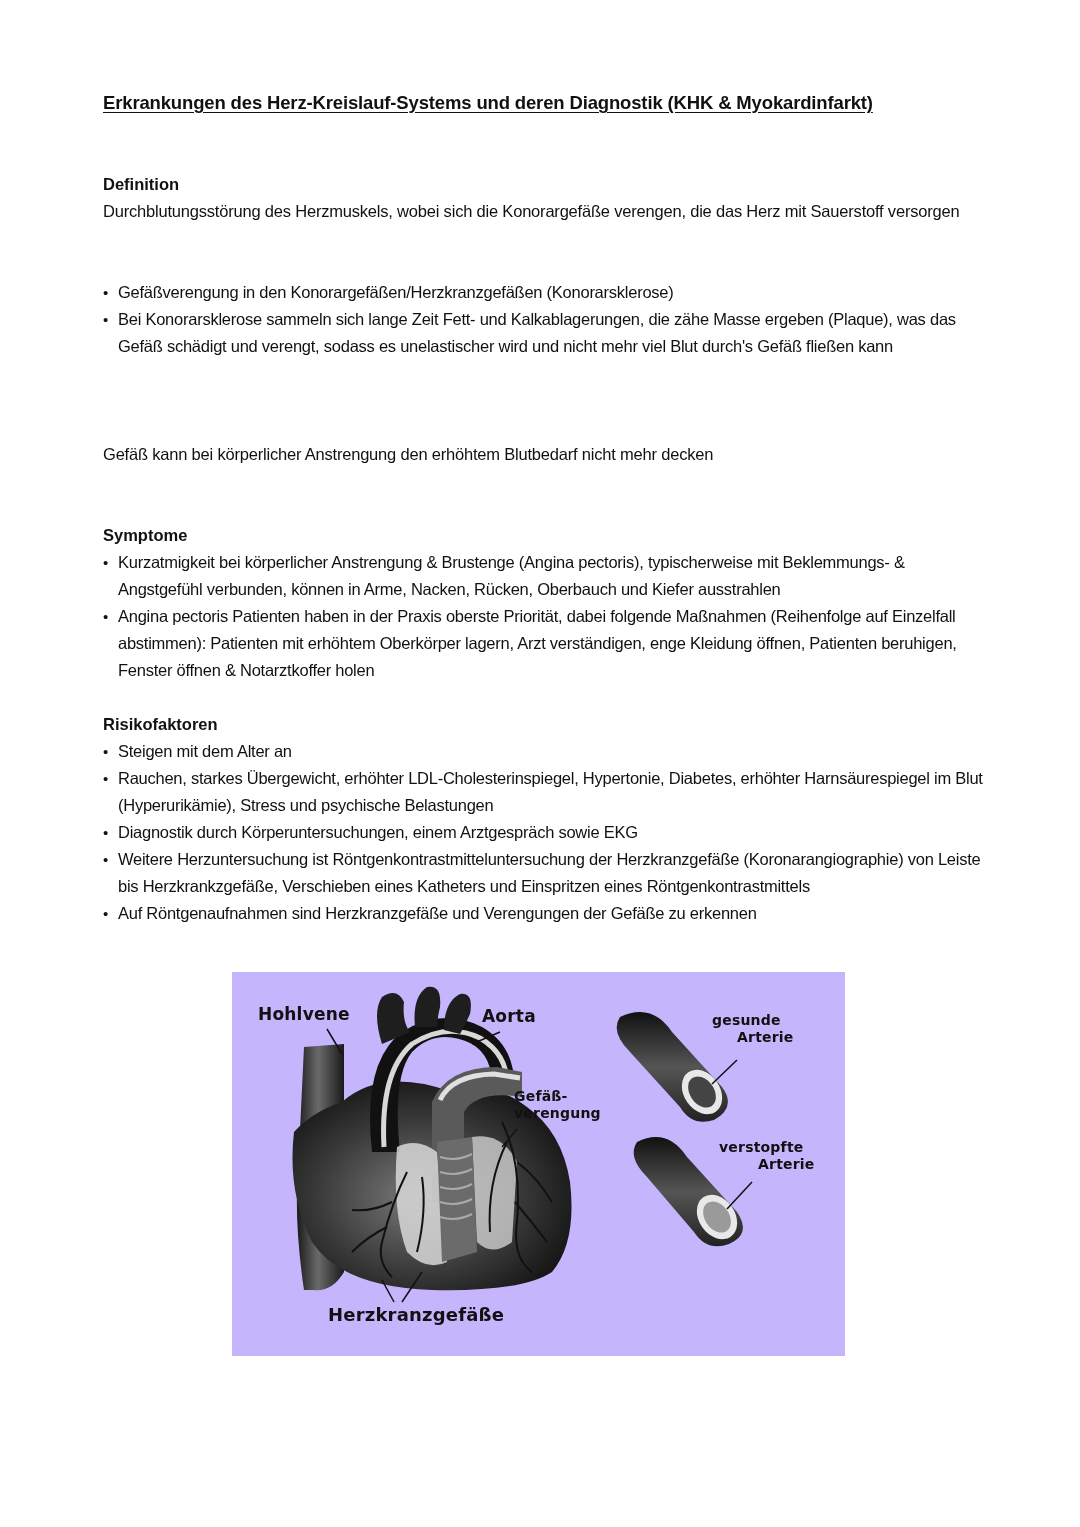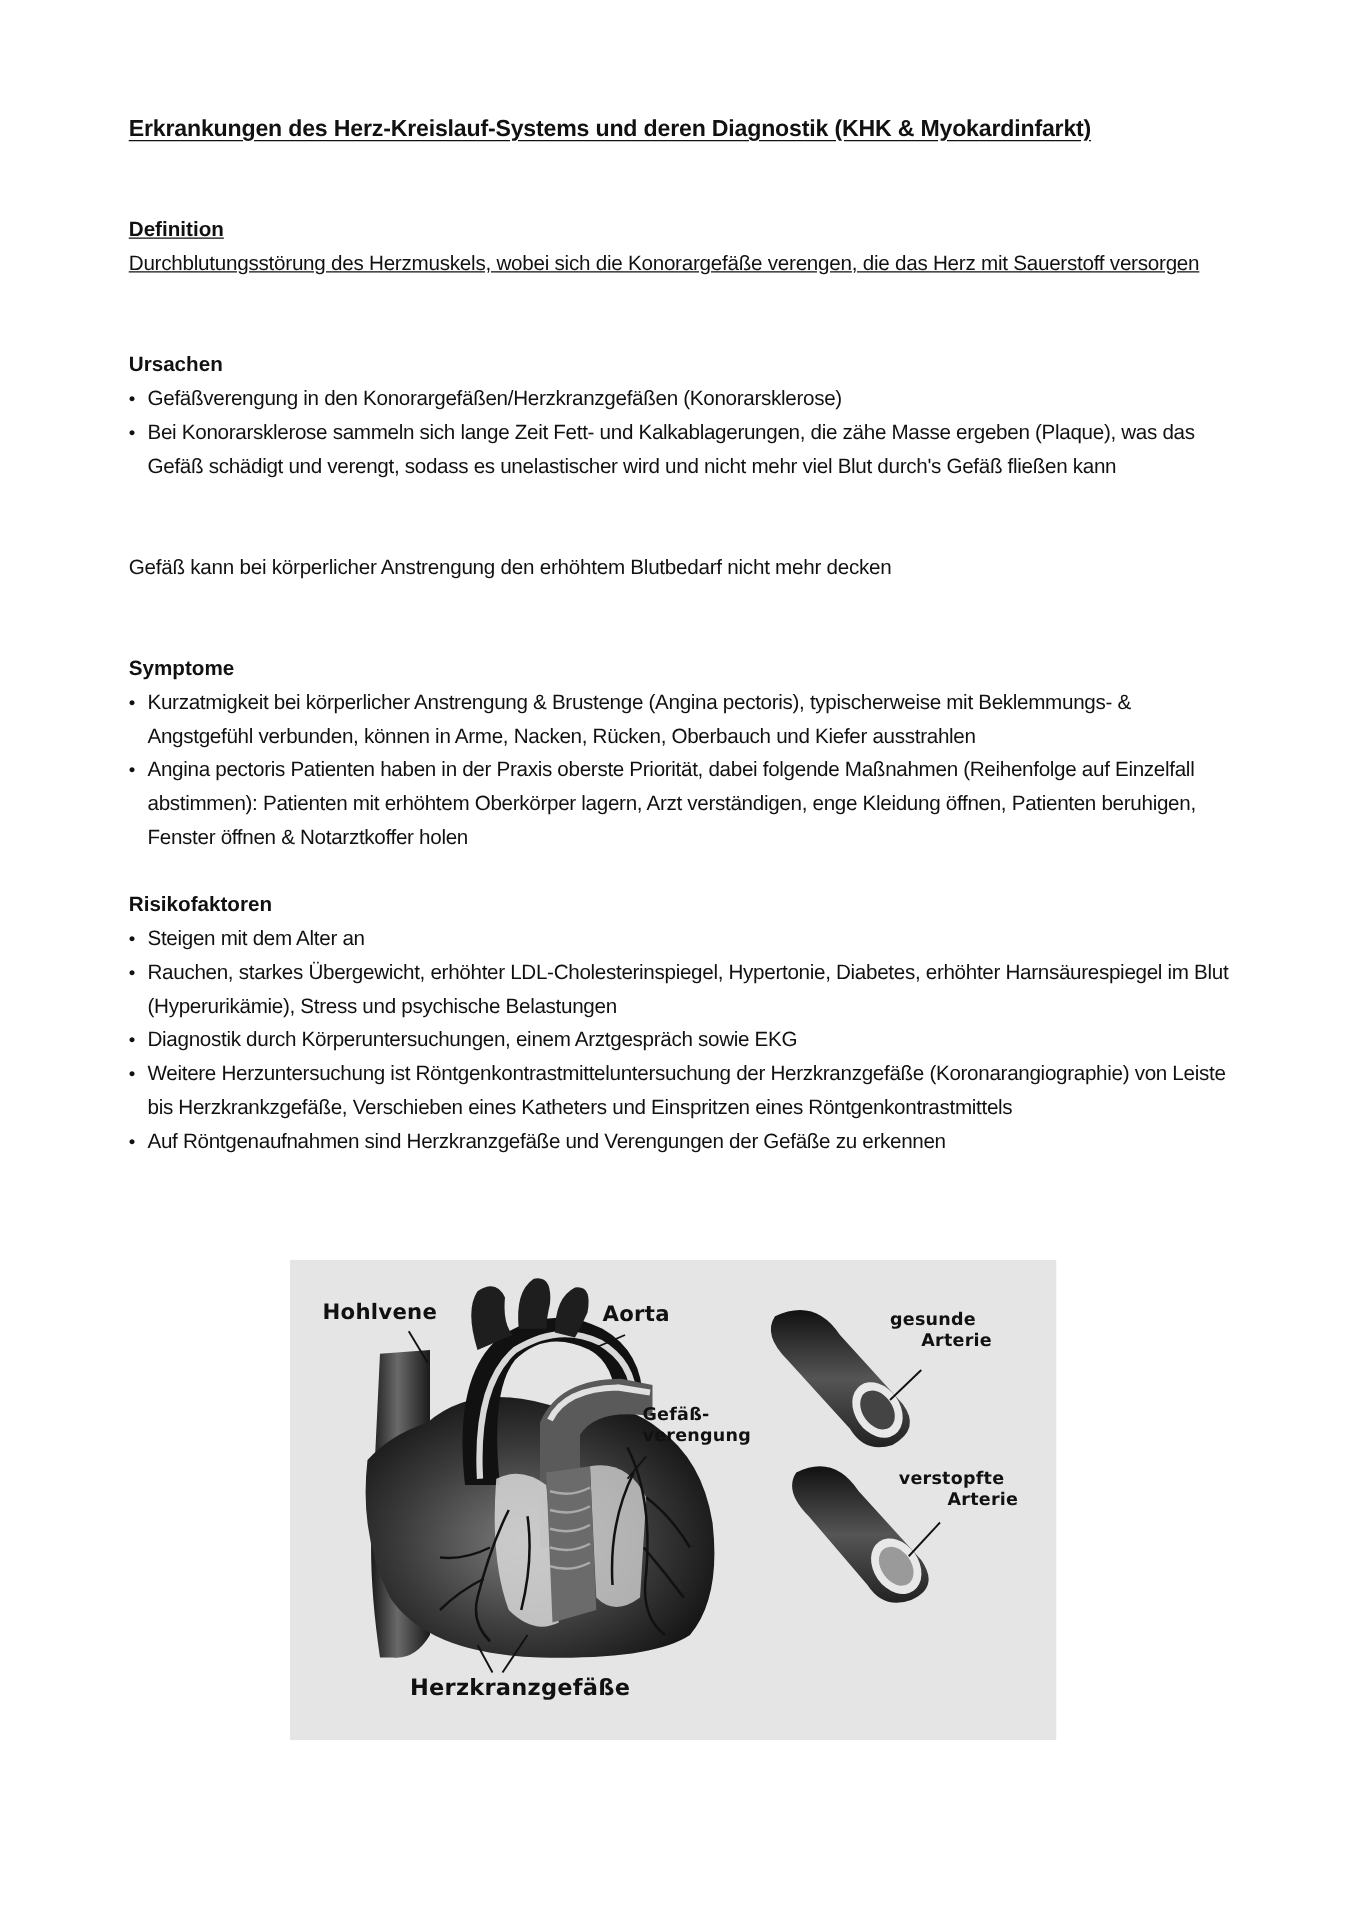--- a/index.html
+++ b/index.html
@@ -66,34 +66,34 @@
       line-height: 27px;
       letter-spacing: -0.25px;
     }
     ul.bullets li .bullet {
       position: absolute;
       left: 0;
       top: 0;
       font-size: 15px;
     }
 
-    .s-definition { position: absolute; top: 83px; left: 0; width: 900px; text-decoration: underline; }
+    .s-definition { position: absolute; top: 83px; left: 0; width: 900px; }
     .s-ursachen  { position: absolute; top: 191px; left: 0; width: 900px; }
     .s-folge     { position: absolute; top: 353px; left: 0; width: 900px; }
     .s-symptome  { position: absolute; top: 434px; left: 0; width: 900px; }
     .s-risiko    { position: absolute; top: 623px; left: 0; width: 900px; }
 
     
     .figure {
       position: absolute;
       left: 232px;
-      top: 1008px;
+      top: 972px;
       width: 613px;
       height: 384px;
-      background: #e5e5e5;
+      background: #c4b5fd;
     }
     .figure svg { display: block; }
     .fig-label {
       position: absolute;
       font-family: "DejaVu Sans", "Liberation Sans", sans-serif;
       color: #111;
       font-weight: bold;
       letter-spacing: 0.2px;
       white-space: nowrap;
     }
@@ -103,21 +103,20 @@
 
 <div class="page">
   <h1 class="doc-title">Erkrankungen des Herz-Kreislauf-Systems und deren Diagnostik (KHK &amp; Myokardinfarkt)</h1>
 
   <div class="s-definition">
     <h3 class="section-heading">Definition</h3>
     <p class="para" style="width:860px;">Durchblutungsstörung des Herzmuskels, wobei sich die Konorargefäße verengen, die das Herz mit Sauerstoff versorgen</p>
   </div>
 
   <div class="s-ursachen">
-    <h3 class="section-heading">Ursachen</h3>
     <ul class="bullets" style="width:870px;">
       <li><span class="bullet">•</span><span>Gefäßverengung in den Konorargefäßen/Herzkranzgefäßen (Konorarsklerose)</span></li>
       <li><span class="bullet">•</span><span>Bei Konorarsklerose sammeln sich lange Zeit Fett- und Kalkablagerungen, die zähe Masse ergeben (Plaque), was das Gefäß schädigt und verengt, sodass es unelastischer wird und nicht mehr viel Blut durch's Gefäß fließen kann</span></li>
     </ul>
   </div>
 
   <div class="s-folge">
     <p class="para">Gefäß kann bei körperlicher Anstrengung den erhöhtem Blutbedarf nicht mehr decken</p>
   </div>
 

